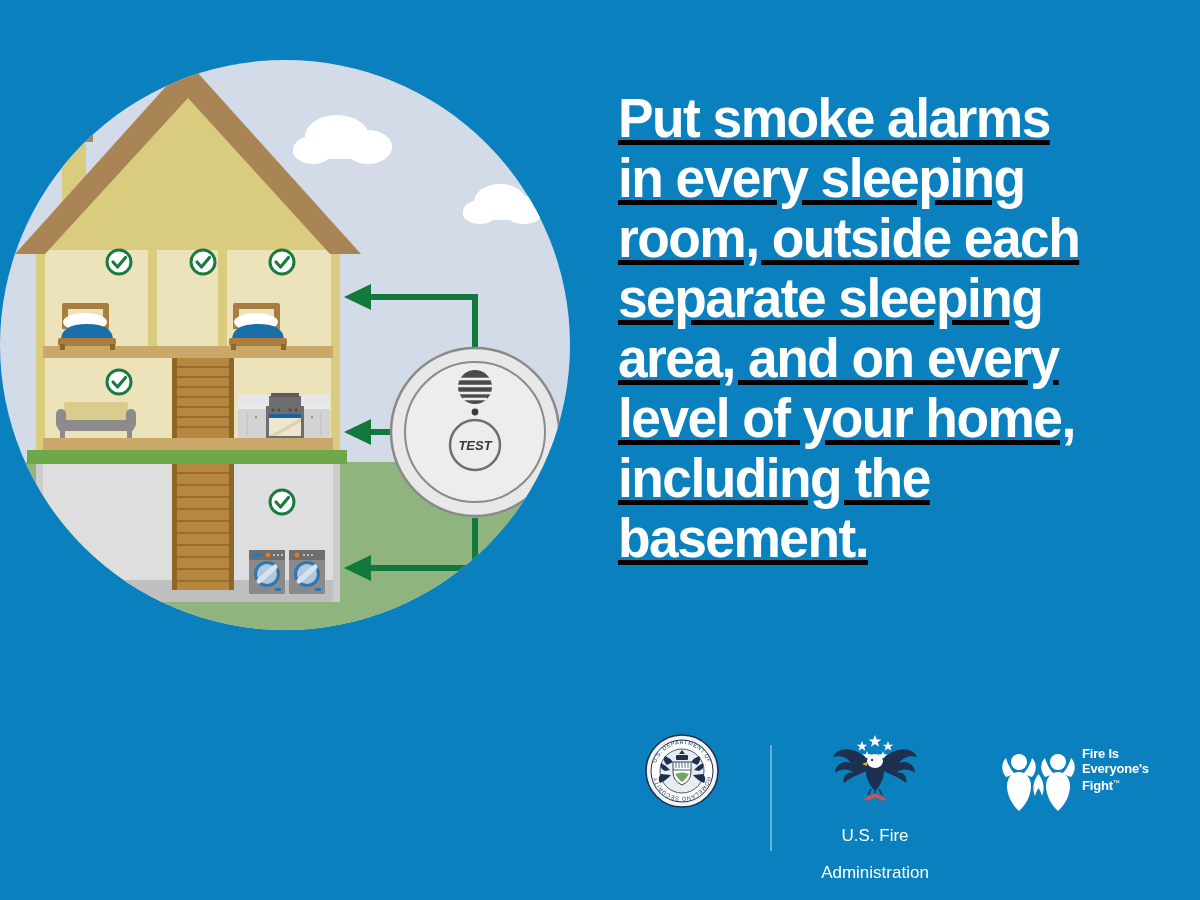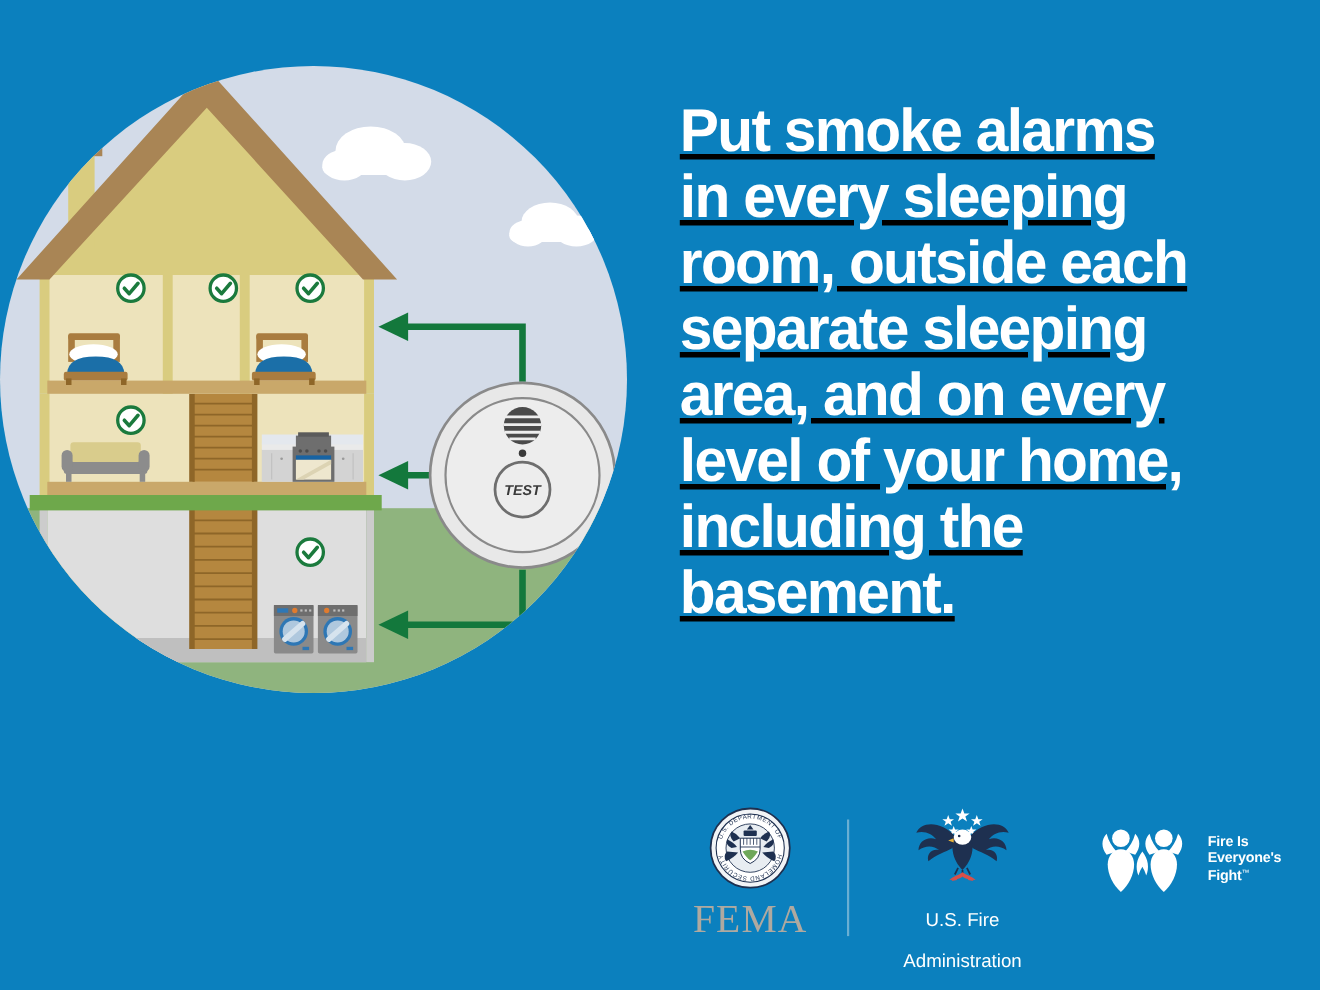--- a/index.html
+++ b/index.html
@@ -71,21 +71,21 @@
   #logo-usfa .usfa-word {
     display:block;
     color:#FFFFFF;
     font-family:"Liberation Sans", sans-serif;
     font-size:17px;
     line-height:21px;
     margin-top:16px;
   }
 
   #logo-feef      { left:400px; top:22px; width:190px; }
-  #logo-feef .feef-wrap { display:flex; align-items:center; gap:20px; }
+  #logo-feef .feef-wrap { display:flex; gap:4px; }
   #logo-feef .feef-text {
     color:#FFFFFF;
     font-family:"Liberation Sans", sans-serif;
     font-weight:bold;
     font-size:13px;
     line-height:14.5px;
     letter-spacing:-0.2px;
   }
   #logo-feef .feef-tm { font-size:7px; font-weight:normal; vertical-align:super; }
 </style>
@@ -390,21 +390,20 @@
             <line x1="3" y1="-9" x2="3" y2="-3"></line>
             <line x1="6" y1="-9" x2="6" y2="-3"></line>
           </g>
           <path d="M-9 -1 h18" stroke="#1E3050" stroke-width="0.8"></path>
           <path d="M-7 3 q7 -3 14 0 q-4 6 -7 8 q-3 -2 -7 -8 Z" fill="#6FA85B"></path>
 
           <path d="M-21 3 q-4 4 -1 9 q7 -3 11 -8 Z" fill="#1E3050"></path>
           <path d="M21 3 q4 4 1 9 q-7 -3 -11 -8 Z" fill="#1E3050"></path>
         </g>
       </svg>
-      <span class="fema-word">FEMA</span>
     </div>
 
     <div class="logo" id="logo-divider"></div>
 
     <div class="logo" id="logo-usfa">
       <svg width="160" height="72" viewBox="0 0 160 72">
         <g transform="translate(80,36)">
 
           <g fill="#FFFFFF">
             <polygon points="0,-34 1.7,-29.5 6.5,-29.5 2.6,-26.7 4.1,-22.2 0,-25 -4.1,-22.2 -2.6,-26.7 -6.5,-29.5 -1.7,-29.5"></polygon>

